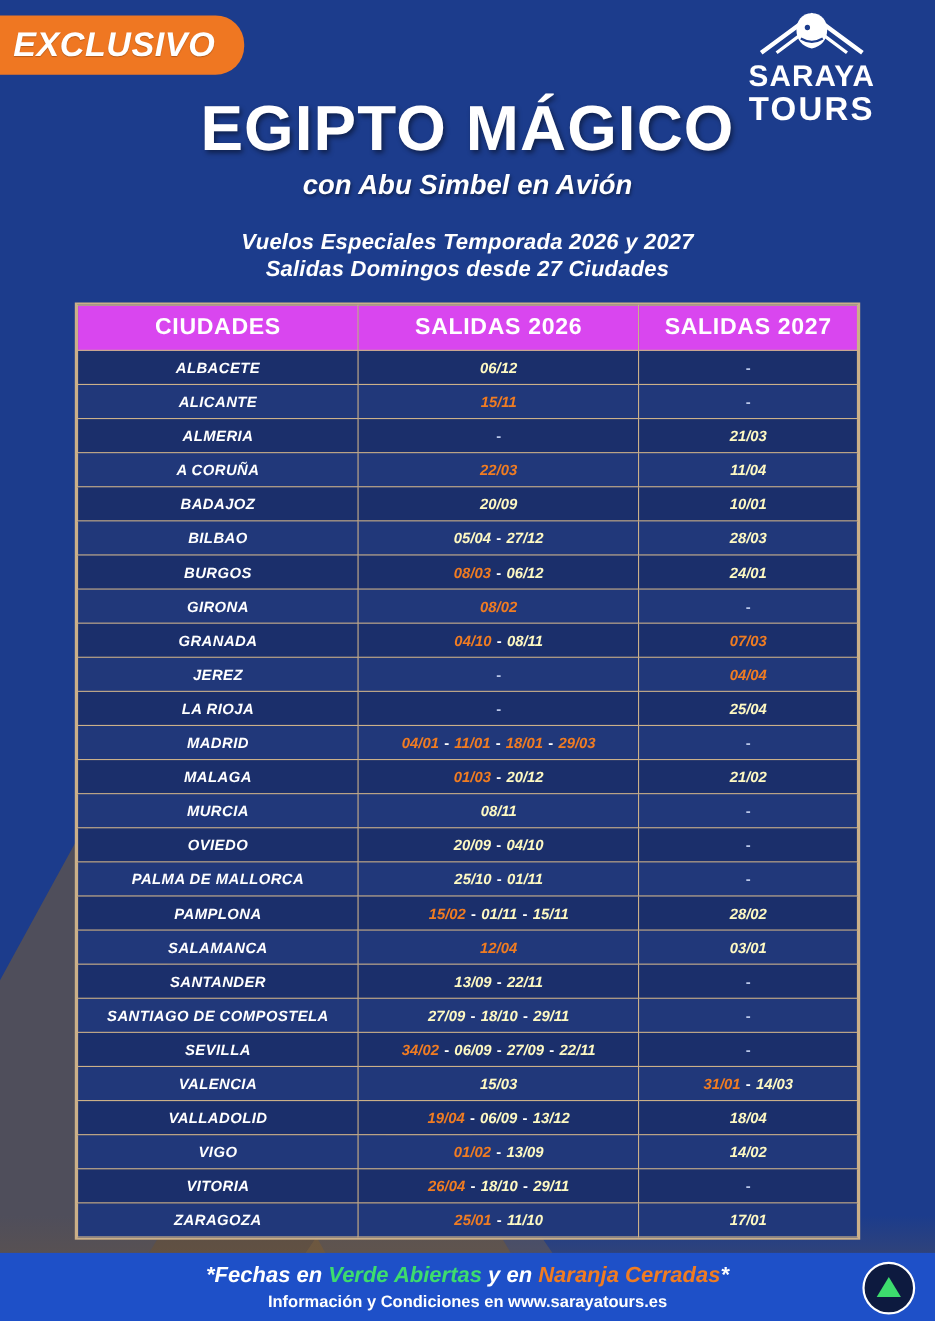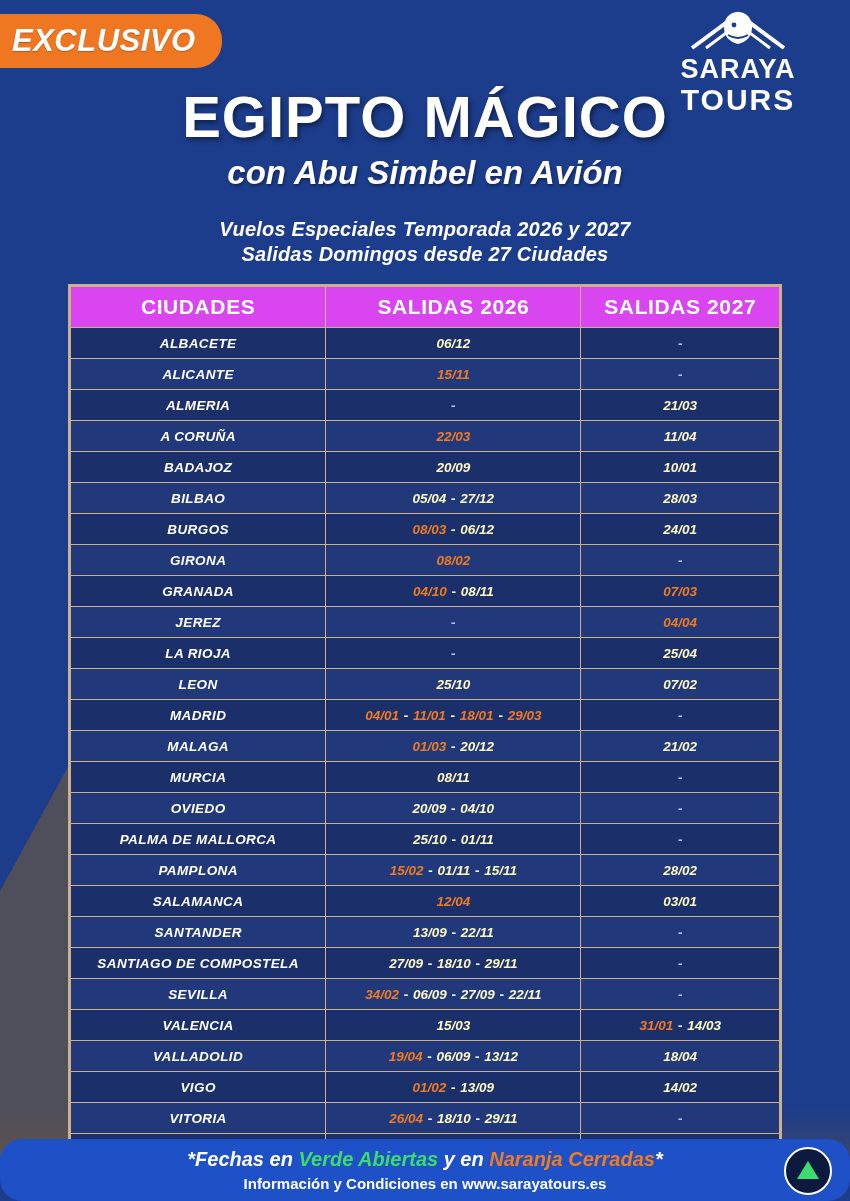--- a/index.html
+++ b/index.html
@@ -118,21 +118,21 @@
     padding-top: 88px;
   }
   .title {
     font-size: 58px;
     font-weight: bold;
     letter-spacing: 1px;
     line-height: 1;
     text-shadow: 2px 3px 5px rgba(0,0,0,.45);
   }
   .subtitle {
-    font-size: 33px;
+    font-size: 25px;
     font-weight: bold;
     font-style: italic;
     margin-top: 8px;
     text-shadow: 1px 2px 3px rgba(0,0,0,.4);
   }
   .line1, .line2 {
     font-size: 20px;
     font-weight: bold;
     font-style: italic;
     margin-top: 26px;
@@ -192,21 +192,20 @@
   .footer {
     position: absolute;
     left: 0;
     bottom: 0;
     width: 850px;
     height: 62px;
     background: #1e50c8;
     z-index: 6;
     text-align: center;
     color: #ffffff;
-    border-radius: 22px;
   }
   .foot1 {
     font-size: 20px;
     font-weight: bold;
     font-style: italic;
     padding-top: 9px;
   }
   .foot2 {
     font-size: 15px;
     font-weight: bold;
@@ -333,25 +332,20 @@
           <td class="city">JEREZ</td>
           <td><span class="dash">-</span></td>
           <td><span class="o">04/04</span></td>
         </tr>
         <tr>
           <td class="city">LA RIOJA</td>
           <td><span class="dash">-</span></td>
           <td><span class="g">25/04</span></td>
         </tr>
         <tr>
-          <td class="city">LEON</td>
-          <td><span class="g">25/10</span></td>
-          <td><span class="g">07/02</span></td>
-        </tr>
-        <tr>
           <td class="city">MADRID</td>
           <td><span class="o">04/01</span><span class="sep"> - </span><span class="o">11/01</span><span class="sep"> - </span><span class="o">18/01</span><span class="sep"> - </span><span class="o">29/03</span></td>
           <td><span class="dash">-</span></td>
         </tr>
         <tr>
           <td class="city">MALAGA</td>
           <td><span class="o">01/03</span><span class="sep"> - </span><span class="g">20/12</span></td>
           <td><span class="g">21/02</span></td>
         </tr>
         <tr>

